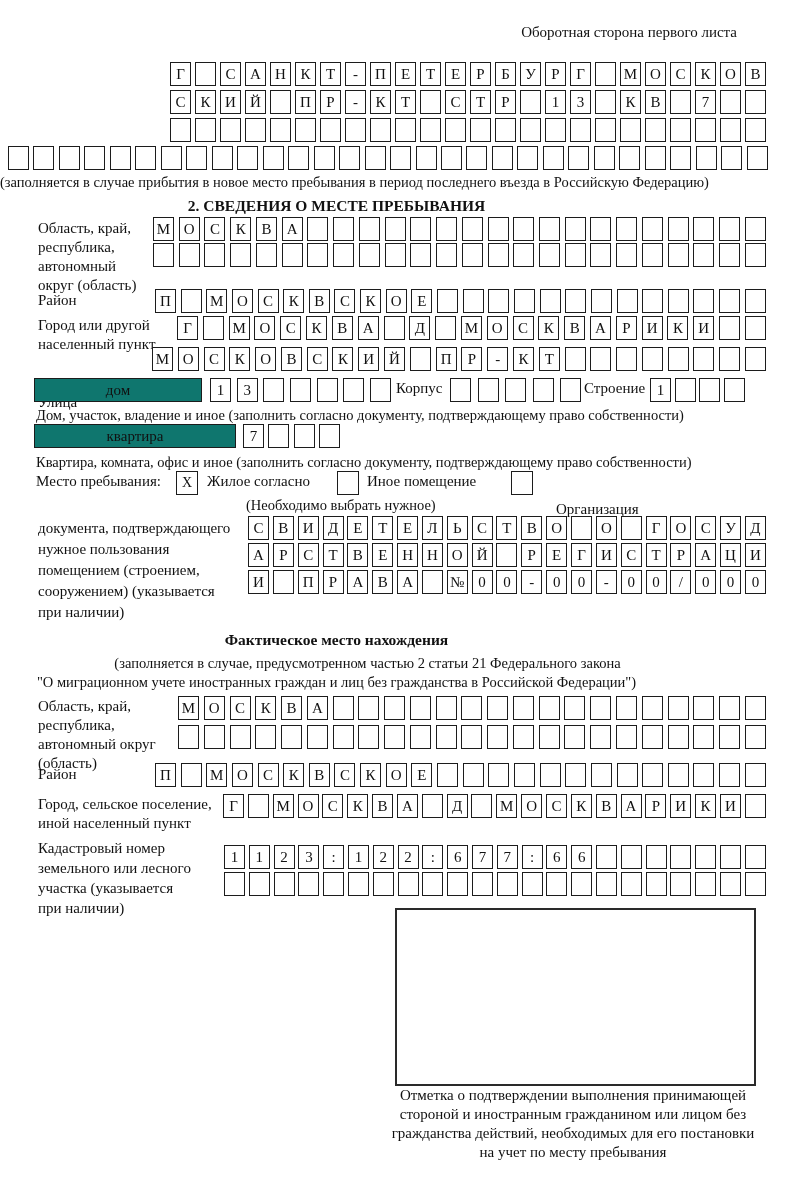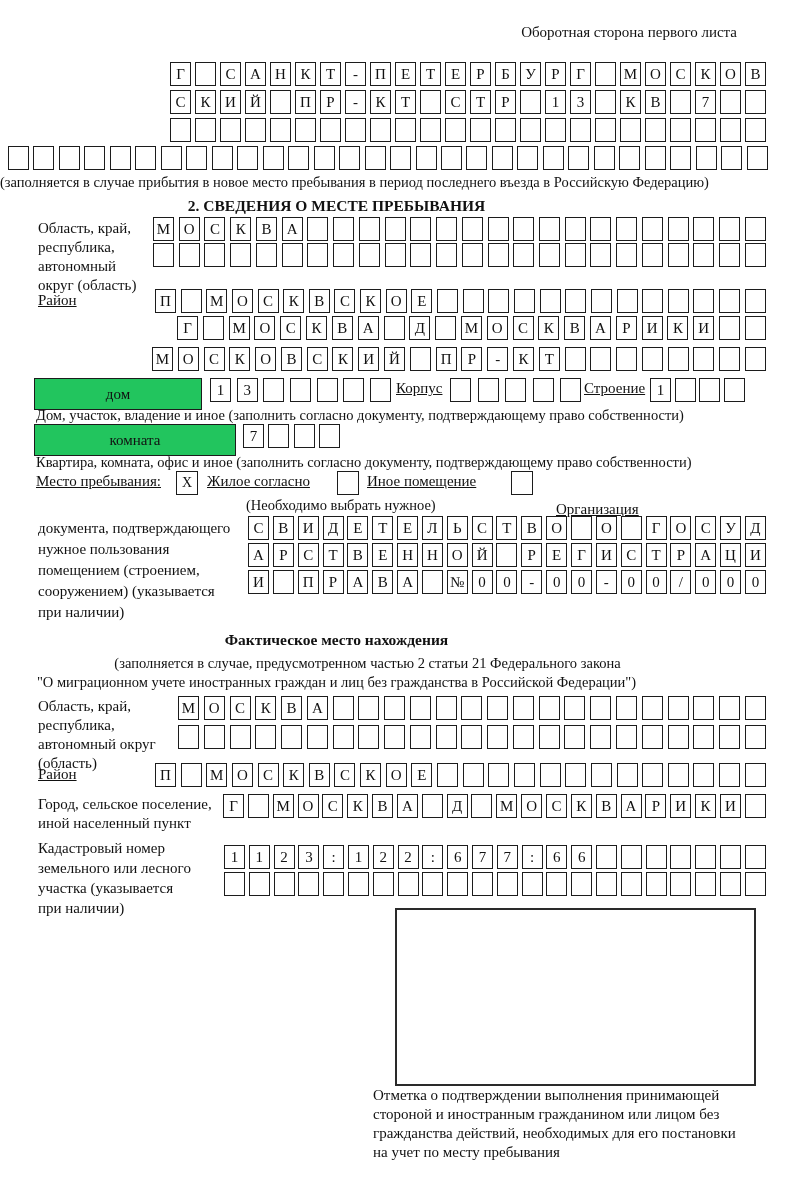--- a/index.html
+++ b/index.html
@@ -3,32 +3,32 @@
 <meta charset="utf-8">
 <style>
   html,body{margin:0;padding:0;background:#fff;}
   #page{position:relative;width:800px;height:1180px;background:#fff;overflow:hidden;
         font-family:"Liberation Serif","DejaVu Serif",serif;color:#111;}
   .abs{position:absolute;}
   .row{position:absolute;display:flex;justify-content:space-between;height:24px;}
   .cell{width:21px;height:24px;border:1.6px solid #1c1c1c;box-sizing:border-box;
         display:flex;align-items:center;justify-content:center;
         font-size:15px;line-height:1;background:#fff;}
-  .lbl{position:absolute;font-size:15px;white-space:nowrap;text-decoration:underline;}
+  .lbl{position:absolute;font-size:15px;white-space:nowrap;}
   .lblblock{position:absolute;font-size:15px;}
   .lblblock div{white-space:nowrap;}
   .note{position:absolute;font-size:14.5px;white-space:nowrap;}
   .centerline{position:absolute;left:0;width:673px;text-align:center;}
   .title{font-weight:bold;font-size:15.5px;}
-  .widebox{position:absolute;height:32px;box-sizing:border-box;border:1.8px solid #1c1c1c;
-           display:flex;align-items:center;justify-content:center;font-size:15px;background:#22c55e;}
+  .widebox{position:absolute;height:24px;box-sizing:border-box;border:1.8px solid #1c1c1c;
+           display:flex;align-items:center;justify-content:center;font-size:15px;background:#0f766e;}
   .checkbox{position:absolute;width:22px;height:24px;box-sizing:border-box;border:1.6px solid #1c1c1c;
             display:flex;align-items:center;justify-content:center;font-size:14px;background:#fff;}
   .bigbox{position:absolute;border:2px solid #2a2a2a;background:#fff;}
-  .cap{position:absolute;font-size:15px;}
+  .cap{position:absolute;text-align:center;font-size:15px;}
 </style>
 </head>
 <body>
 
 <div id="page">
 
   <div class="abs" style="top:24px;right:63px;font-size:15px;">Оборотная сторона первого листа</div>
 
   <div class="row" style="left:170px;top:62px;width:596px;">
       <div class="cell">Г</div>
@@ -224,20 +224,24 @@
       <div class="cell"></div>
       <div class="cell"></div>
       <div class="cell"></div>
       <div class="cell"></div>
       <div class="cell"></div>
       <div class="cell"></div>
       <div class="cell"></div>
       <div class="cell"></div>
     </div>
 
+  <div class="lblblock" style="left:38px;top:316px;line-height:19px;">
+    <div>Город или другой</div>
+    <div>населенный пункт</div>
+  </div>
   <div class="row" style="left:177px;top:316px;width:589px;">
       <div class="cell">Г</div>
       <div class="cell"></div>
       <div class="cell">М</div>
       <div class="cell">О</div>
       <div class="cell">С</div>
       <div class="cell">К</div>
       <div class="cell">В</div>
       <div class="cell">А</div>
       <div class="cell"></div>
@@ -305,21 +309,21 @@
     </div>
   <div class="lbl" style="left:584px;top:380px;">Строение</div>
   <div class="row" style="left:650px;top:378px;width:95px;">
       <div class="cell">1</div>
       <div class="cell"></div>
       <div class="cell"></div>
       <div class="cell"></div>
     </div>
   <div class="note" style="left:36px;top:407px;">Дом, участок, владение и иное (заполнить согласно документу, подтверждающему право собственности)</div>
 
-  <div class="widebox" style="left:34px;top:424px;width:202px;">комната</div>
+  <div class="widebox" style="left:34px;top:424px;width:202px;">квартира</div>
   <div class="row" style="left:243px;top:424px;width:97px;">
       <div class="cell">7</div>
       <div class="cell"></div>
       <div class="cell"></div>
       <div class="cell"></div>
     </div>
   <div class="note" style="left:36px;top:454px;">Квартира, комната, офис и иное (заполнить согласно документу, подтверждающему право собственности)</div>
 
   <div class="lbl" style="left:36px;top:473px;">Место пребывания:</div>
   <div class="checkbox" style="left:176px;top:471px;">X</div>

